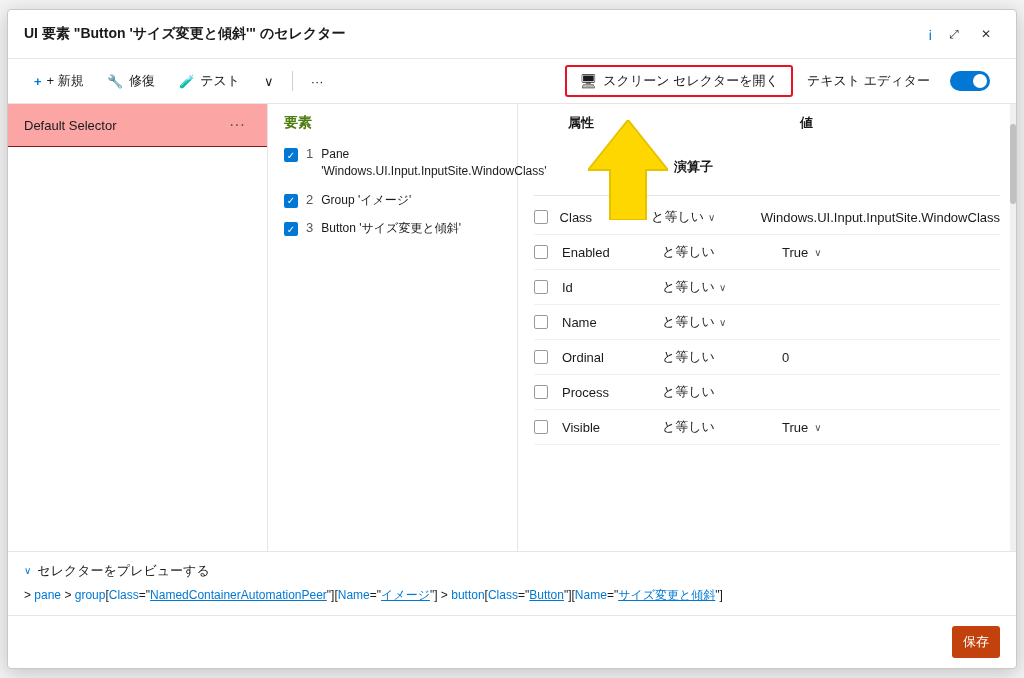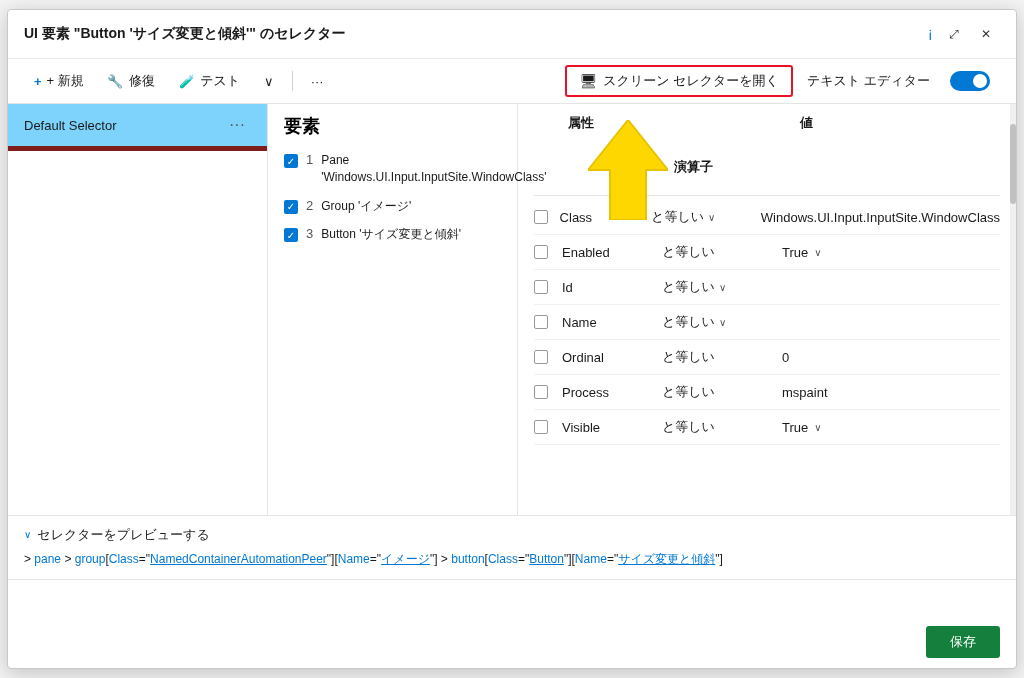--- a/index.html
+++ b/index.html
@@ -143,22 +143,22 @@
       border-right: 1px solid #e5e5e5;
       display: flex;
       flex-direction: column;
       flex-shrink: 0;
     }
     .left-panel-header {
       display: flex;
       align-items: center;
       justify-content: space-between;
       padding: 10px 16px;
-      background: #7dd3fc;
-      border-bottom: 5px solid #7f1d1d;
+      background: #fca5a5;
+      border-bottom: 1px solid #7f1d1d;
     }
     .default-selector-label {
       font-size: 13px;
       font-weight: 500;
       color: #1a1a1a;
     }
     .more-btn {
       background: transparent;
       border: none;
       cursor: pointer;
@@ -179,23 +179,23 @@
       flex: 1;
       overflow: hidden;
     }
     .elements-list {
       width: 250px;
       flex-shrink: 0;
       border-right: 1px solid #e5e5e5;
       padding: 10px 0;
     }
     .elements-title {
-      font-size: 18px;
+      font-size: 14px;
       font-weight: 600;
-      color: #000000;
+      color: #4d7c0f;
       padding: 0 16px 8px 16px;
       font-family: Liberation Serif, serif;
     }
     .element-item {
       display: flex;
       align-items: flex-start;
       padding: 6px 16px;
       gap: 8px;
       cursor: pointer;
     }
@@ -325,28 +325,27 @@
     .footer {
       display: flex;
       justify-content: flex-end;
       align-items: center;
       padding: 10px 16px;
       border-top: 1px solid #e5e5e5;
       gap: 10px;
       flex-shrink: 0;
     }
     .btn-save {
-      padding: 7px 24px;
-      background: #15803d;
+      padding: 7px 11px;
+      background: #c2410c;
       color: #fff;
       border: none;
       border-radius: 3px;
       font-size: 13px;
       cursor: pointer;
-      margin-top: 36px;
     }
     .btn-cancel {
       padding: 7px 20px;
       background: #fff;
       color: #1a1a1a;
       border: 1px solid #c0c0c0;
       border-radius: 3px;
       font-size: 13px;
       cursor: pointer;
     }
@@ -486,21 +485,20 @@
     <div class="prop-attr">Ordinal</div>
     <div class="prop-op">と等しい </div>
     <div class="prop-val">0</div>
   </div>
               <div class="prop-row">
     <div class="prop-checkbox">
       <div class="checkbox-empty"></div>
     </div>
     <div class="prop-attr">Process</div>
     <div class="prop-op">と等しい </div>
-    <div class="prop-val">mspaint</div>
   </div>
               <div class="prop-row">
     <div class="prop-checkbox">
       <div class="checkbox-empty"></div>
     </div>
     <div class="prop-attr">Visible</div>
     <div class="prop-op">と等しい </div>
     <div class="prop-val">True<span class="chevron-down">∨</span></div>
   </div>
             </div>

